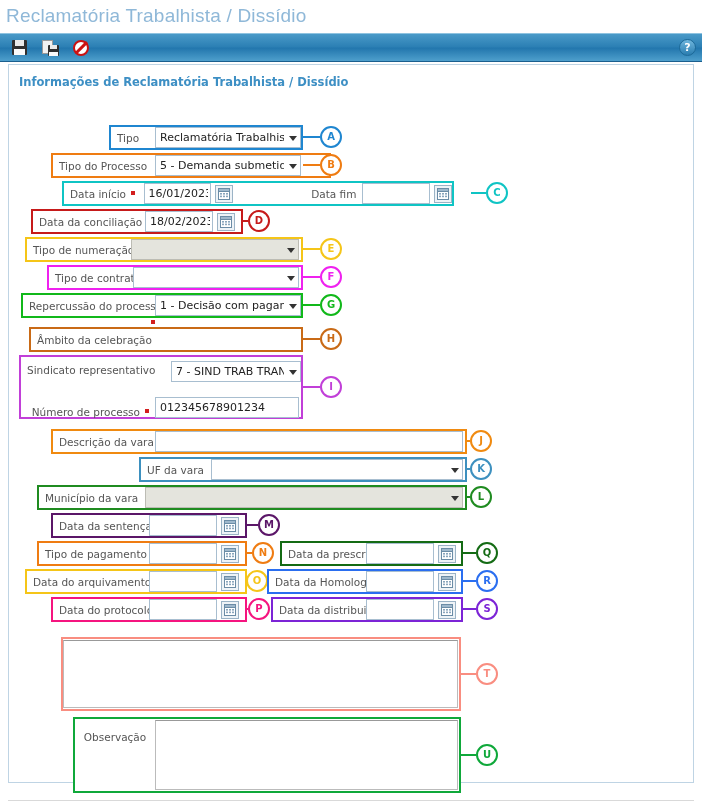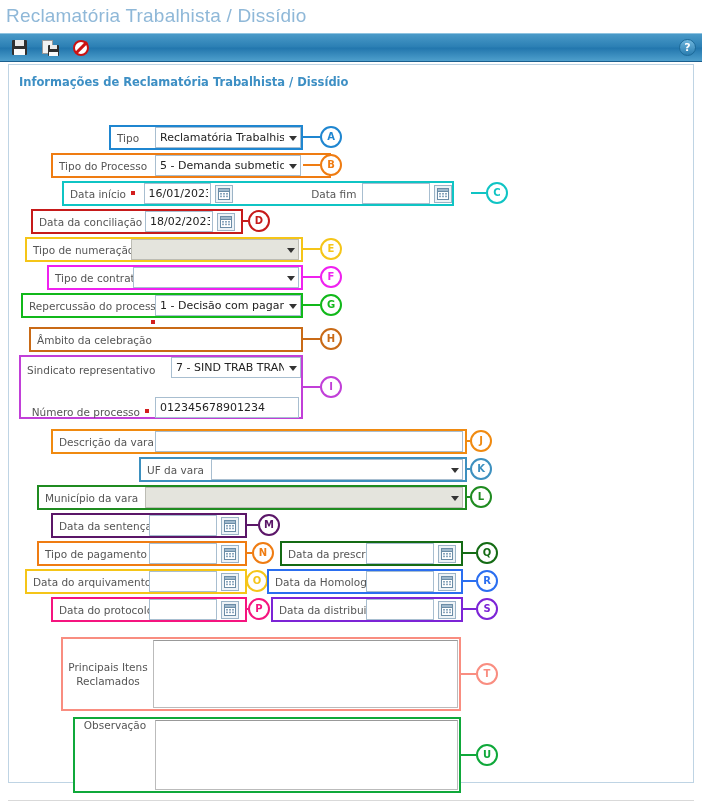--- a/index.html
+++ b/index.html
@@ -319,21 +319,21 @@
       <div class="badge" style="left:311px;top:205px;border-color:#11b81a;color:#11b81a">G</div>
       <div class="grp" style="left:20px;top:238px;width:274px;border-color:#c96a16">
         <div class="lbl " style="width:124px;">
           <span>Âmbito da celebração</span>
           <span class="req"></span>
         </div>
       </div>
       <div class="conn" style="left:294px;top:249px;width:17px;background:#c96a16"></div>
       <div class="badge" style="left:311px;top:239px;border-color:#c96a16;color:#c96a16">H</div>
       <div class="grp tall" style="left:10px;top:266px;width:284px;height:64px;display:block;border-color:#c13fd8">
-        <div style="display:flex;align-items:flex-start;height:25px;gap:16px;">
+        <div style="display:flex;align-items:flex-end;height:25px;gap:16px;">
           <div class="lbl " style="width:134px;">
             <span>Sindicato representativo</span>
             <span class="req"></span>
           </div>
           <div class="ctl sel" style="width:144px">
             <span class="cv">7 - SIND TRAB TRANSP R...</span>
             <span class="chev"></span>
           </div>
         </div>
         <div style="display:flex;align-items:center;height:25px;margin-top:13px;">
@@ -543,27 +543,26 @@
               <rect x="2" y="7.6" width="2" height="1.6"></rect>
               <rect x="5" y="7.6" width="2" height="1.6"></rect>
               <rect x="8" y="7.6" width="2" height="1.6"></rect>
             </g>
           </svg>
         </div>
       </div>
       <div class="conn" style="left:454px;top:519px;width:13px;background:#7c24d6"></div>
       <div class="badge" style="left:467px;top:509px;border-color:#7c24d6;color:#7c24d6">S</div>
       <div class="grp tall" style="left:52px;top:548px;width:400px;height:74px;display:flex;align-items:stretch;border-color:#f98d80">
-        <div class="lbl" style="width:90px;justify-content:center;text-align:center;line-height:1.35">Principais Itens<br>Reclamados</div>
         <div class="ta" style="flex:1;margin:1px 1px 1px 0"></div>
       </div>
       <div class="conn" style="left:452px;top:584px;width:15px;background:#f98d80"></div>
       <div class="badge" style="left:467px;top:574px;border-color:#f98d80;color:#f98d80">T</div>
       <div class="grp tall" style="left:64px;top:628px;width:388px;height:76px;display:flex;align-items:stretch;border-color:#0fa83a">
-        <div class="lbl" style="width:80px;justify-content:center;align-items:flex-start;padding-top:0">Observação</div>
+        <div class="lbl" style="width:80px;justify-content:center;align-items:flex-start;padding-top:12px">Observação</div>
         <div class="ta" style="flex:1;margin:1px 1px 1px 0"></div>
       </div>
       <div class="conn" style="left:452px;top:665px;width:15px;background:#0fa83a"></div>
       <div class="badge" style="left:467px;top:655px;border-color:#0fa83a;color:#0fa83a">U</div>
     </div>
 </div>
 
 <div class="hr-bottom"></div>
 
 </body></html>

